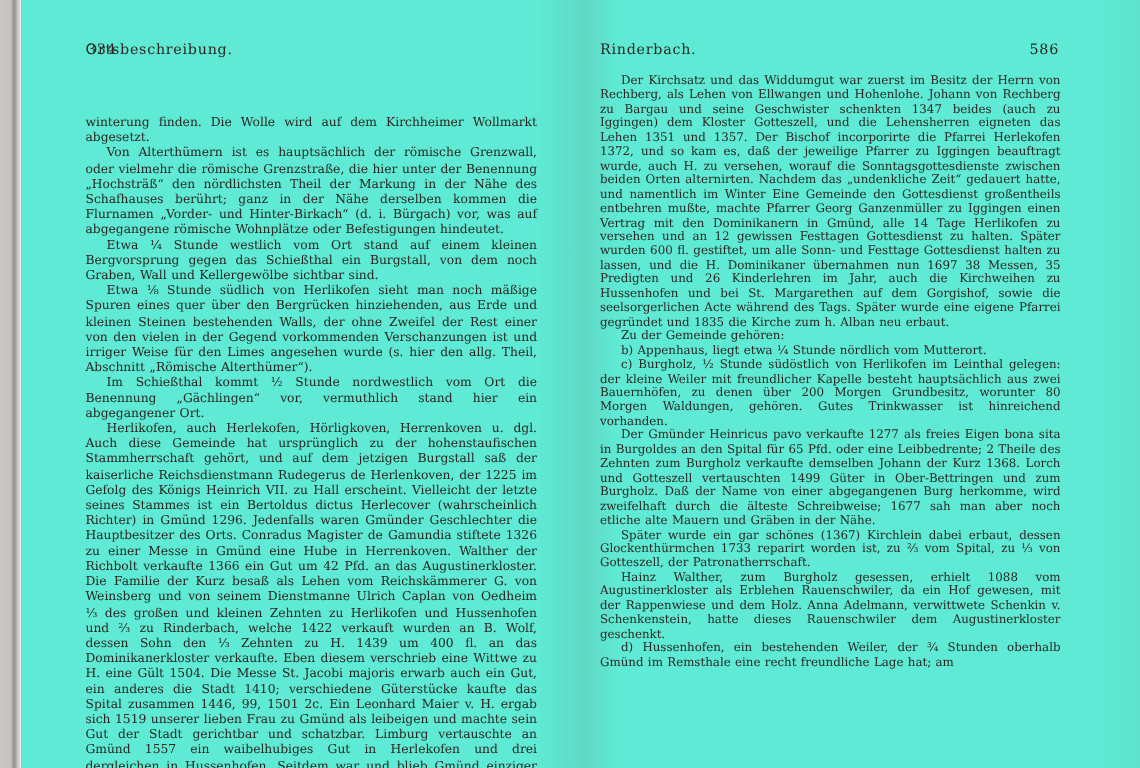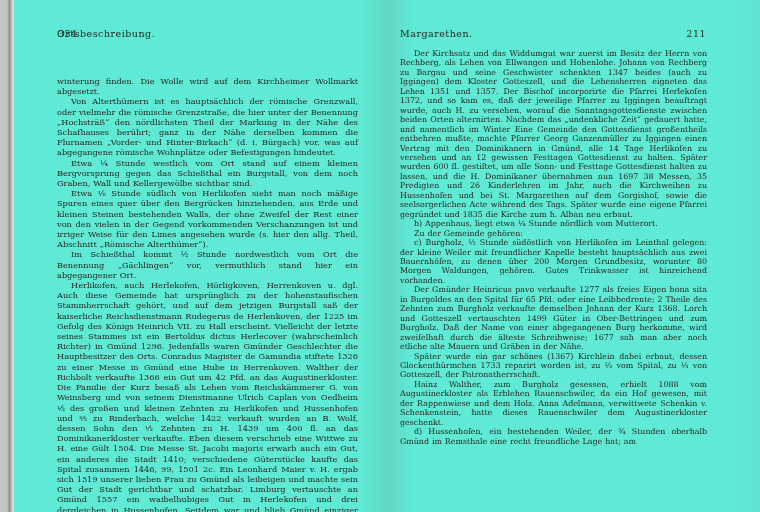--- a/index.html
+++ b/index.html
@@ -56,27 +56,27 @@
         <p class="para">Von Alterthümern ist es hauptsächlich der römische Grenzwall, oder vielmehr die römische Grenzstraße, die hier unter der Benennung „Hochsträß“ den nördlichsten Theil der Markung in der Nähe des Schafhauses berührt; ganz in der Nähe derselben kommen die Flurnamen „Vorder- und Hinter-Birkach“ (d. i. Bürgach) vor, was auf abgegangene römische Wohnplätze oder Befestigungen hindeutet.</p>
         <p class="para">Etwa ¼ Stunde westlich vom Ort stand auf einem kleinen Bergvorsprung gegen das Schießthal ein Burgstall, von dem noch Graben, Wall und Kellergewölbe sichtbar sind.</p>
         <p class="para">Etwa ⅛ Stunde südlich von Herlikofen sieht man noch mäßige Spuren eines quer über den Bergrücken hinziehenden, aus Erde und kleinen Steinen bestehenden Walls, der ohne Zweifel der Rest einer von den vielen in der Gegend vorkommenden Verschanzungen ist und irriger Weise für den Limes angesehen wurde (s. hier den allg. Theil, Abschnitt „Römische Alterthümer“).</p>
         <p class="para">Im Schießthal kommt ½ Stunde nordwestlich vom Ort die Benennung „Gächlingen“ vor, vermuthlich stand hier ein abgegangener Ort.</p>
         <p class="para">Herlikofen, auch Herlekofen, Hörligkoven, Herrenkoven u. dgl. Auch diese Gemeinde hat ursprünglich zu der hohenstaufischen Stammherrschaft gehört, und auf dem jetzigen Burgstall saß der kaiserliche Reichsdienstmann Rudegerus de Herlenkoven, der 1225 im Gefolg des Königs Heinrich VII. zu Hall erscheint. Vielleicht der letzte seines Stammes ist ein Bertoldus dictus Herlecover (wahrscheinlich Richter) in Gmünd 1296. Jedenfalls waren Gmünder Geschlechter die Hauptbesitzer des Orts. Conradus Magister de Gamundia stiftete 1326 zu einer Messe in Gmünd eine Hube in Herrenkoven. Walther der Richbolt verkaufte 1366 ein Gut um 42 Pfd. an das Augustinerkloster. Die Familie der Kurz besaß als Lehen vom Reichskämmerer G. von Weinsberg und von seinem Dienstmanne Ulrich Caplan von Oedheim ⅓ des großen und kleinen Zehnten zu Herlikofen und Hussenhofen und ⅔ zu Rinderbach, welche 1422 verkauft wurden an B. Wolf, dessen Sohn den ⅓ Zehnten zu H. 1439 um 400 fl. an das Dominikanerkloster verkaufte. Eben diesem verschrieb eine Wittwe zu H. eine Gült 1504. Die Messe St. Jacobi majoris erwarb auch ein Gut, ein anderes die Stadt 1410; verschiedene Güterstücke kaufte das Spital zusammen 1446, 99, 1501 2c. Ein Leonhard Maier v. H. ergab sich 1519 unserer lieben Frau zu Gmünd als leibeigen und machte sein Gut der Stadt gerichtbar und schatzbar. Limburg vertauschte an Gmünd 1557 ein waibelhubiges Gut in Herlekofen und drei dergleichen in Hussenhofen. Seitdem war und blieb Gmünd einziger Herr von Herlikofen, das die Schicksale der Landschaft theilte.</p>
       </div>
   </div>
 
   <div class="page page-right">
     <div class="pagehead">
-      <span class="num">211</span>
-      <span class="title">Margarethen.</span>
+      <span class="num">586</span>
+      <span class="title">Rinderbach.</span>
     </div>
     <div class="textblock">
         <p class="para">Der Kirchsatz und das Widdumgut war zuerst im Besitz der Herrn von Rechberg, als Lehen von Ellwangen und Hohenlohe. Johann von Rechberg zu Bargau und seine Geschwister schenkten 1347 beides (auch zu Iggingen) dem Kloster Gotteszell, und die Lehensherren eigneten das Lehen 1351 und 1357. Der Bischof incorporirte die Pfarrei Herlekofen 1372, und so kam es, daß der jeweilige Pfarrer zu Iggingen beauftragt wurde, auch H. zu versehen, worauf die Sonntagsgottesdienste zwischen beiden Orten alternirten. Nachdem das „undenkliche Zeit“ gedauert hatte, und namentlich im Winter Eine Gemeinde den Gottesdienst großentheils entbehren mußte, machte Pfarrer Georg Ganzenmüller zu Iggingen einen Vertrag mit den Dominikanern in Gmünd, alle 14 Tage Herlikofen zu versehen und an 12 gewissen Festtagen Gottesdienst zu halten. Später wurden 600 fl. gestiftet, um alle Sonn- und Festtage Gottesdienst halten zu lassen, und die H. Dominikaner übernahmen nun 1697 38 Messen, 35 Predigten und 26 Kinderlehren im Jahr, auch die Kirchweihen zu Hussenhofen und bei St. Margarethen auf dem Gorgishof, sowie die seelsorgerlichen Acte während des Tags. Später wurde eine eigene Pfarrei gegründet und 1835 die Kirche zum h. Alban neu erbaut.</p>
+        <p class="para">Zu der Gemeinde gehören:</p>
         <p class="para">b) Appenhaus, liegt etwa ¼ Stunde nördlich vom Mutterort.</p>
-        <p class="para">Zu der Gemeinde gehören:</p>
         <p class="para">c) Burgholz, ½ Stunde südöstlich von Herlikofen im Leinthal gelegen: der kleine Weiler mit freundlicher Kapelle besteht hauptsächlich aus zwei Bauernhöfen, zu denen über 200 Morgen Grundbesitz, worunter 80 Morgen Waldungen, gehören. Gutes Trinkwasser ist hinreichend vorhanden.</p>
         <p class="para">Der Gmünder Heinricus pavo verkaufte 1277 als freies Eigen bona sita in Burgoldes an den Spital für 65 Pfd. oder eine Leibbedrente; 2 Theile des Zehnten zum Burgholz verkaufte demselben Johann der Kurz 1368. Lorch und Gotteszell vertauschten 1499 Güter in Ober-Bettringen und zum Burgholz. Daß der Name von einer abgegangenen Burg herkomme, wird zweifelhaft durch die älteste Schreibweise; 1677 sah man aber noch etliche alte Mauern und Gräben in der Nähe.</p>
         <p class="para">Später wurde ein gar schönes (1367) Kirchlein dabei erbaut, dessen Glockenthürmchen 1733 reparirt worden ist, zu ⅔ vom Spital, zu ⅓ von Gotteszell, der Patronatherrschaft.</p>
         <p class="para">Hainz Walther, zum Burgholz gesessen, erhielt 1088 vom Augustinerkloster als Erblehen Rauenschwiler, da ein Hof gewesen, mit der Rappenwiese und dem Holz. Anna Adelmann, verwittwete Schenkin v. Schenkenstein, hatte dieses Rauenschwiler dem Augustinerkloster geschenkt.</p>
         <p class="para">d) Hussenhofen, ein bestehenden Weiler, der ¾ Stunden oberhalb Gmünd im Remsthale eine recht freundliche Lage hat; am</p>
       </div>
   </div>
 </div>
 
 </body></html>

